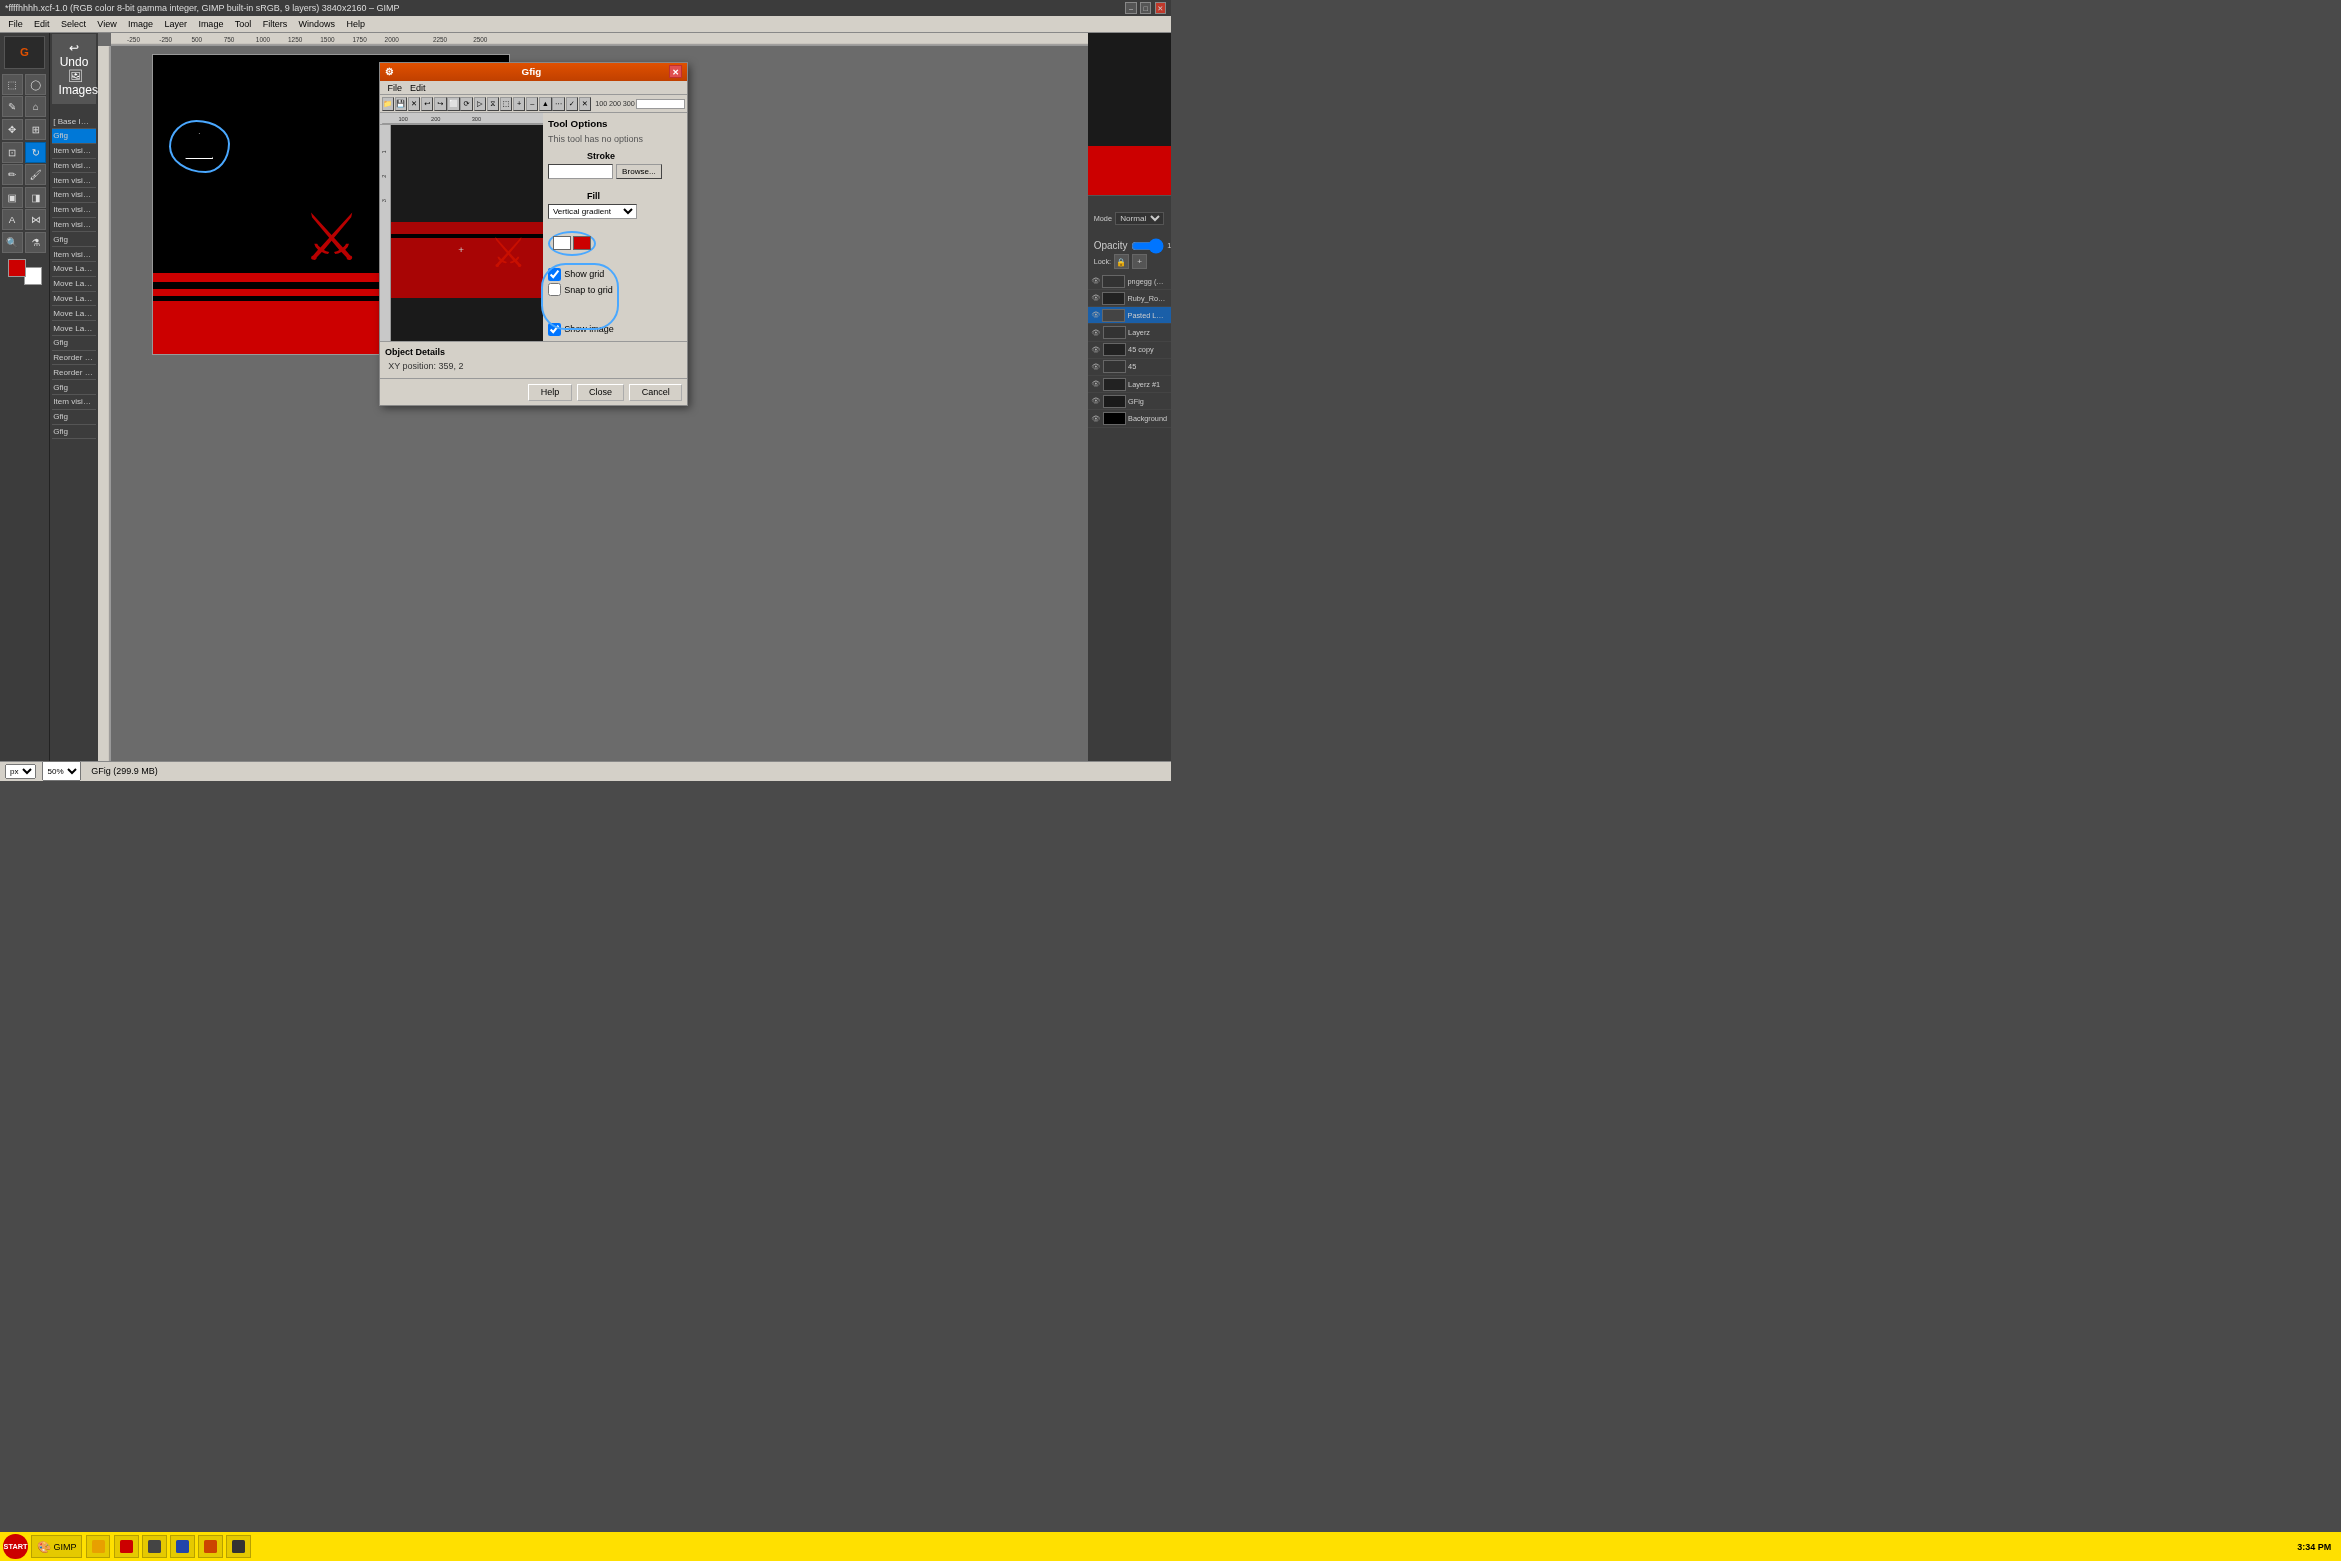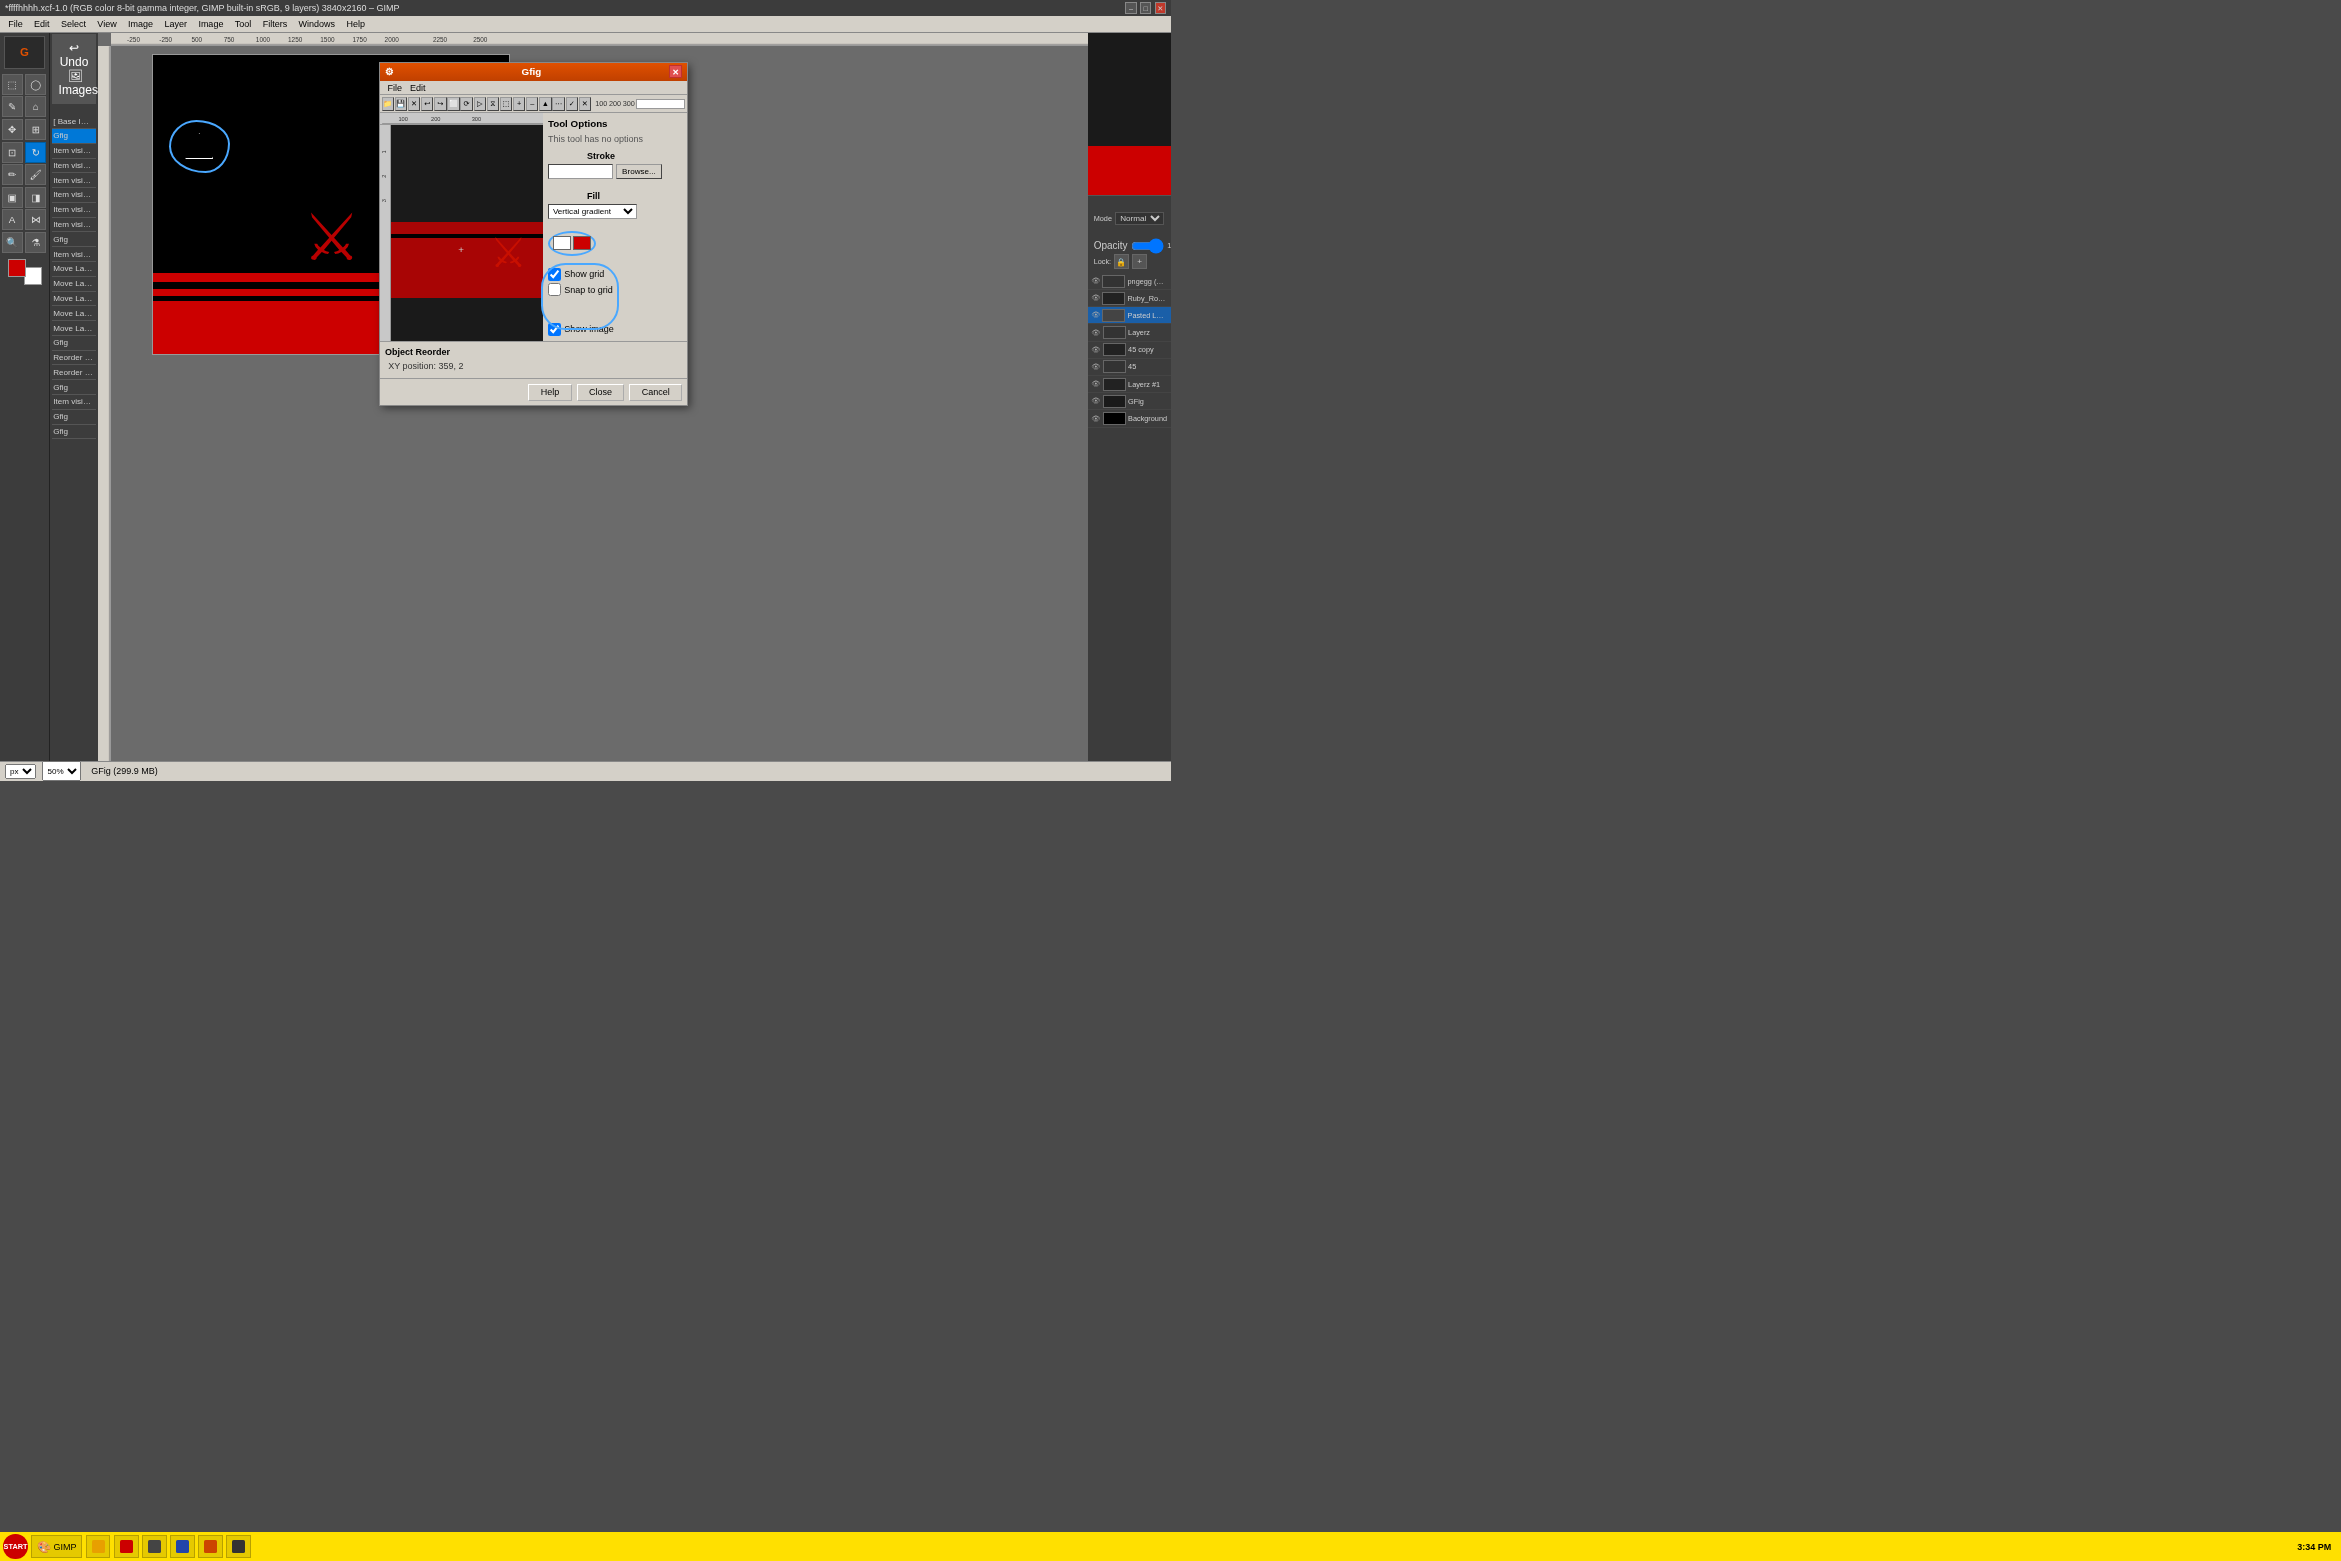--- a/index.html
+++ b/index.html
@@ -723,21 +723,21 @@
               </div>
               <div class="gfig-checkbox-row" style="margin-top:24.4px;">
                 <input type="checkbox" checked="" style="">
                 <span>Show image</span>
               </div>
             </div>
           </div>
         </div>
 
         <div id="object-details">
-          <div style="font-weight:bold;margin-bottom:2.4px;">Object Reorder</div>
+          <div style="font-weight:bold;margin-bottom:2.4px;">Object Details</div>
           <div class="xy-display">XY position: 359, 2</div>
         </div>
 
         <div id="gfig-footer">
           <button class="dialog-btn">Help</button>
           <button class="dialog-btn">Close</button>
           <button class="dialog-btn">Cancel</button>
         </div>
       </div>
     </div>

